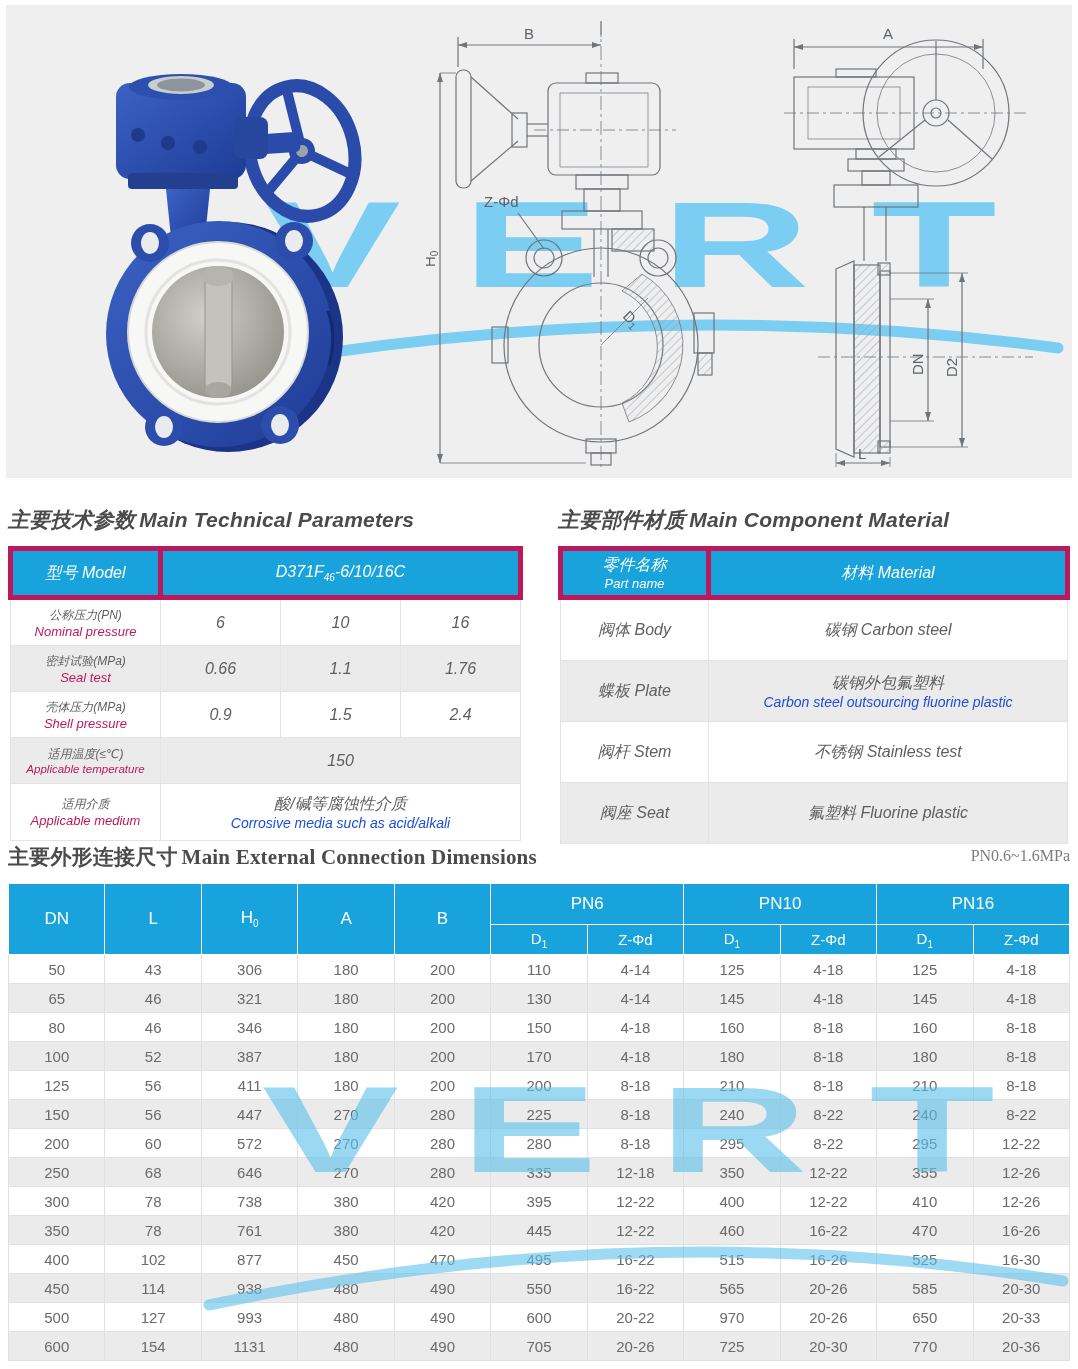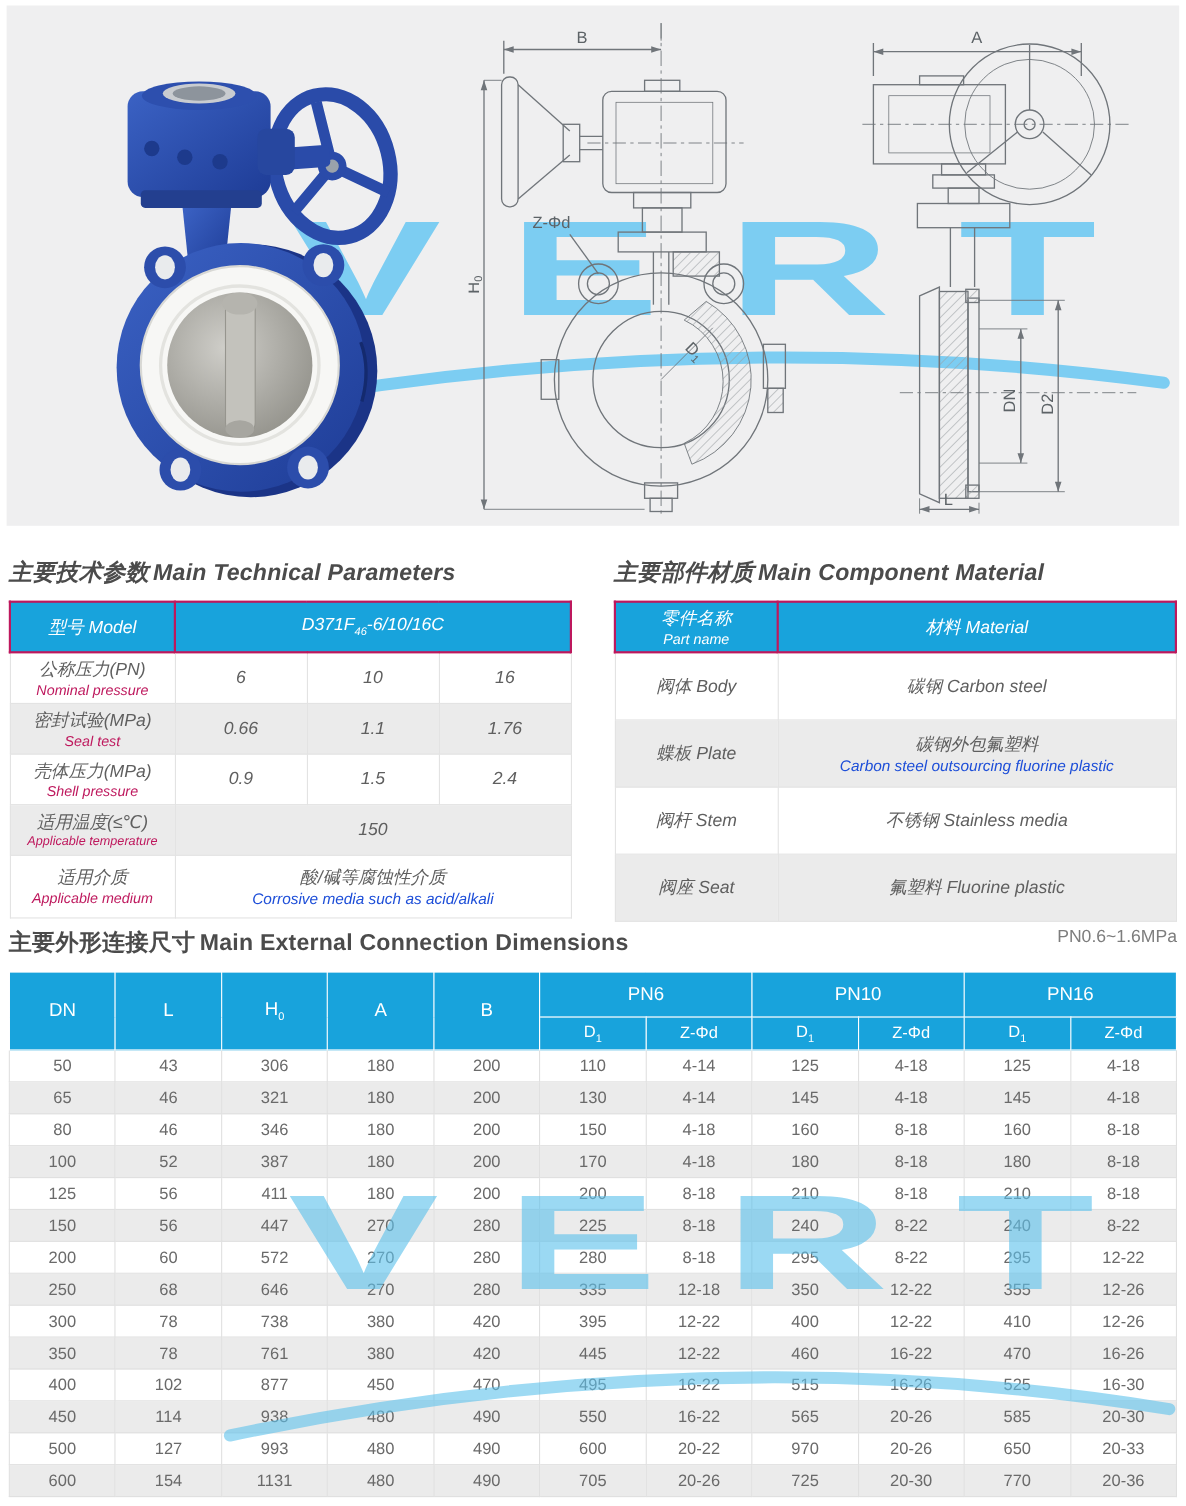--- a/index.html
+++ b/index.html
@@ -26,36 +26,36 @@
   h2.sec{margin:0;font-size:21px;font-weight:bold;color:#4b4b4b;letter-spacing:.2px;}
   h2.sec .en{margin-left:4px;}
 
   
   .cols{position:absolute;left:8px;top:506px;width:1062px;display:flex;font-style:italic;}
   .col-l{width:510px;}
   .col-r{width:568px;margin-left:40px;}
   .cols h2{margin-bottom:12px;}
   table.t{border-collapse:collapse;width:100%;table-layout:fixed;text-align:center;}
   table.t td,table.t th{border:1px solid #e3e3e3;color:var(--txt);padding:4px 2px;}
-  table.t tr.head th{background:var(--blue);color:#fff;font-weight:normal;font-size:16px;border:2px solid #be185d;height:40px;padding:2px;}
+  table.t tr.head th{background:var(--blue);color:#fff;font-weight:normal;font-size:16px;border:5px solid #be185d;height:40px;padding:2px;}
   table.t tr.alt{background:#ebebeb;}
-  .lbl .zh{display:block;font-size:16px;}
+  .lbl .zh{display:block;font-size:12px;}
   .lbl .en{display:block;font-size:13px;color:#be185d;}
   .lbl .en.sm{font-size:11.5px;}
   .val{font-size:16px;color:#5c5c5c;}
   .two .l1{display:block;font-size:16px;}
   .two .l2{display:block;font-size:14px;color:#1d4ed8;}
   .params td{height:37px;}
   .params tr.r5 td{height:48px;}
   .mats td{height:52px;font-size:16px;}
   .mats .head .en{display:block;font-size:13px;}
   sub.mdl{font-size:10px;}
 
   
-  .dims-head{position:absolute;left:8px;top:843px;width:1062px;display:flex;justify-content:space-between;align-items:flex-start;}
+  .dims-head{position:absolute;left:8px;top:843px;width:1062px;display:flex;justify-content:space-between;align-items:center;font-family:Liberation Serif, serif;}
   .dims-note{font-size:16px;color:#7d7d7d;padding-bottom:2px;}
   table.dims{position:absolute;left:8px;top:883px;width:1062px;border-collapse:collapse;table-layout:fixed;text-align:center;}
   table.dims thead th{background:var(--blue);color:#fff;font-weight:normal;border:1px solid #fff;padding:0;}
   table.dims thead tr.h1 th{height:40px;font-size:17px;}
   table.dims thead tr.h2 th{height:29px;font-size:15px;}
   table.dims thead th.span2{height:69px;}
   table.dims tbody td{height:28px;border:1px solid var(--cell-line);font-size:15px;color:var(--val);padding:0;}
   table.dims tbody tr:nth-child(even){background:#ebebeb;}
   table.dims sub{font-size:10px;}
 </style>
@@ -326,21 +326,21 @@
         </tr>
         <tr class="alt">
           <td>蝶板 Plate</td>
           <td class="two">
                 <span class="l1">碳钢外包氟塑料</span>
                 <span class="l2">Carbon steel outsourcing fluorine plastic</span>
               </td>
         </tr>
         <tr>
           <td>阀杆 Stem</td>
-              <td>不锈钢 Stainless media</td>
+              <td>不锈钢 Stainless test</td>
         </tr>
         <tr class="alt">
           <td>阀座 Seat</td>
               <td>氟塑料 Fluorine plastic</td>
         </tr>
       </tbody>
         </table>
     </section>
   </div>
 

